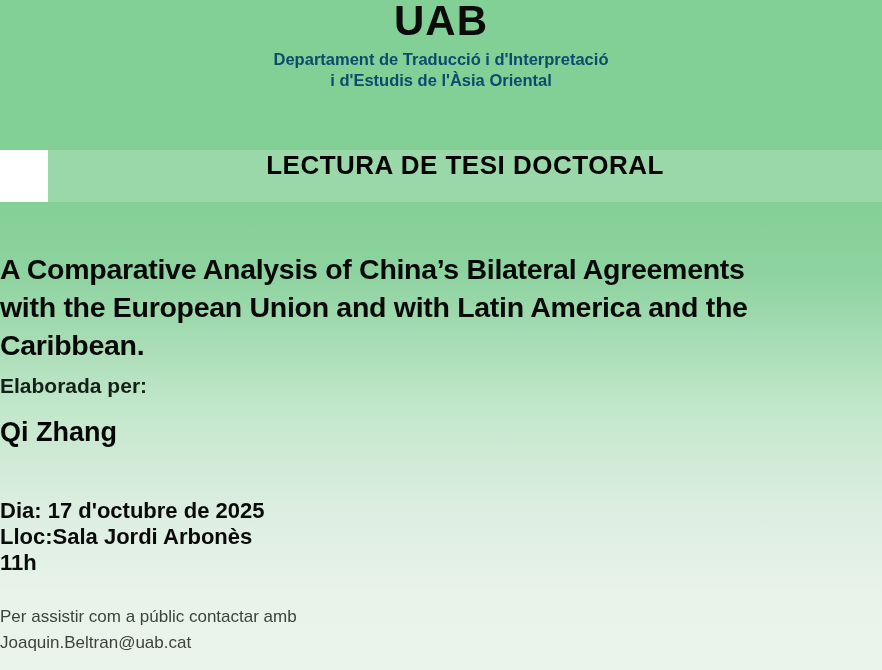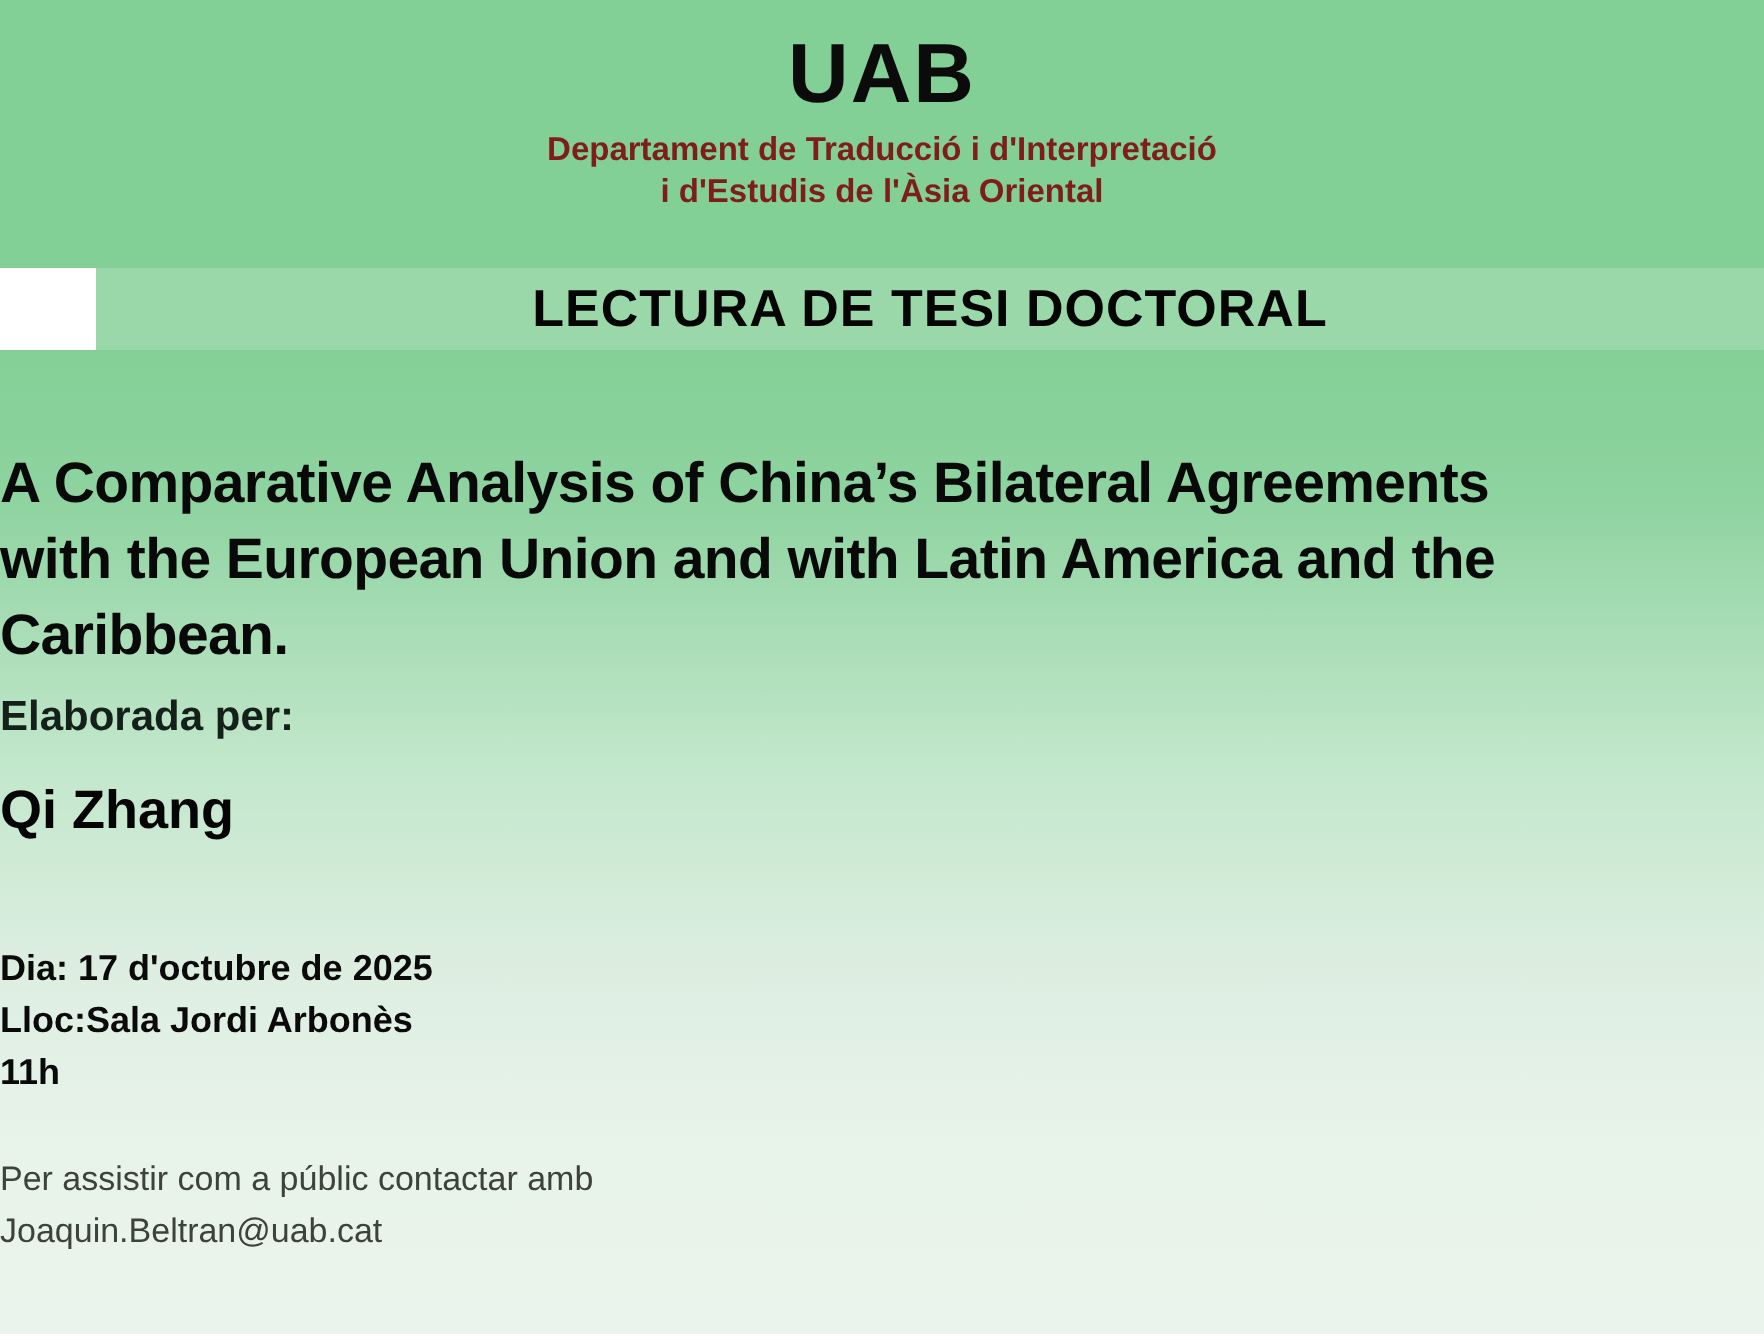--- a/index.html
+++ b/index.html
@@ -10,52 +10,50 @@
   }
   .poster {
     position: relative;
     width: 882px;
     height: 670px;
     overflow: hidden;
     color: #000;
   }
   
   .header {
-    height: 134px;
+    height: 150px;
     background: #82d096;
     display: flex;
     flex-direction: column;
     align-items: center;
     justify-content: flex-start;
-    padding-top: 16px;
     box-sizing: border-box;
     text-align: center;
   }
   .uab-logo {
     font-size: 42px;
     font-weight: 800;
     letter-spacing: 1px;
     line-height: 1;
     color: #0b0b0b;
   }
   .dept-lines {
     margin-top: 7px;
   }
   .dept-line {
     font-size: 16.5px;
     font-weight: 700;
     line-height: 21px;
-    color: #7f1d1d;
+    color: #0c4a6e;
   }
   
   .banner {
-    height: 41px;
+    height: 52px;
     background: #9bd8a9;
     display: flex;
-    align-items: center;
     justify-content: center;
     margin-left: 48px;
   }
   .banner-title {
     font-size: 26px;
     font-weight: 800;
     letter-spacing: 0.5px;
     color: #050505;
   }
   
@@ -92,21 +90,21 @@
     margin-top: 12px;
     font-size: 27px;
     font-weight: 700;
     line-height: 40px;
     color: #050505;
   }
   .details {
     margin-top: 46px;
   }
   .detail-line {
-    font-size: 18px;
+    font-size: 22px;
     font-weight: 700;
     line-height: 26px;
     color: #0a0a0a;
   }
   .contact {
     margin-top: 28px;
   }
   .contact-line {
     font-size: 17px;
     font-weight: 400;

